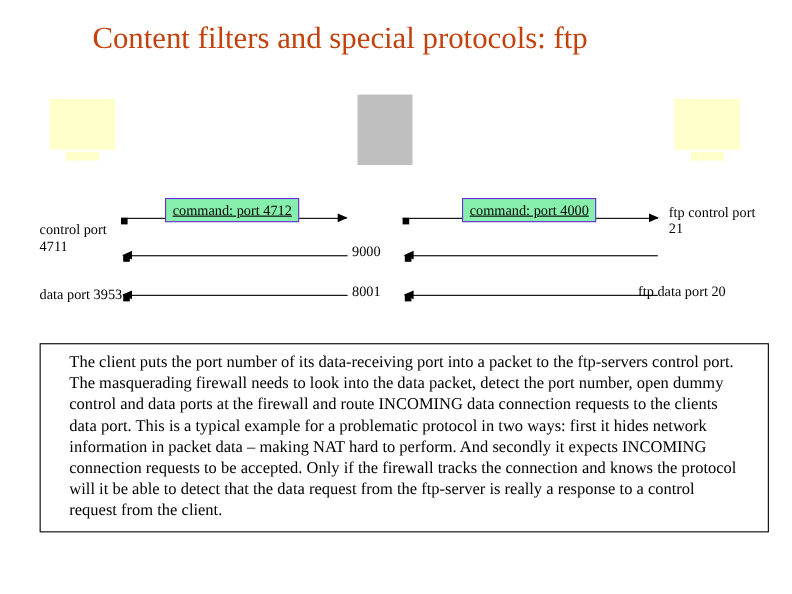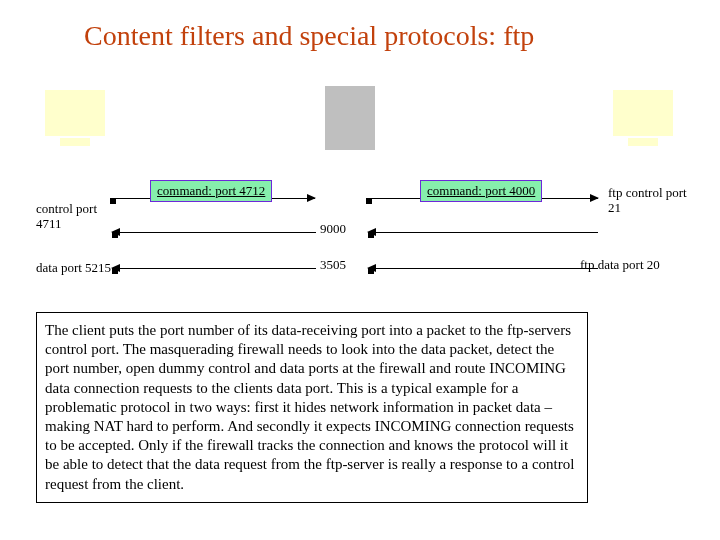--- a/index.html
+++ b/index.html
@@ -75,23 +75,23 @@
   .arrow.l::before {
     left: -1px; top: -4px;
     border-width: 4.5px 9px 4.5px 0;
     border-color: transparent #000 transparent transparent;
   }
 
   .desc-box {
     position: absolute;
     left: 36px;
     top: 312px;
-    width: 552px;
+    width: 663px;
     border: 1px solid #000;
-    padding: 8px 8px;
+    padding: 8px 26px;
     font-size: 15px;
     line-height: 1.28;
   }
 </style>
 </head>
 <body>
 
 <div class="title">Content filters and special protocols: ftp</div>
 
 <div class="node left">
@@ -110,20 +110,20 @@
 <div class="arrow r" style="left:366px; top:198px; width:232px;"></div>
 <div class="boxed-label" style="left:150px; top:180px;">command: port 4712</div>
 <div class="boxed-label" style="left:420px; top:180px;">command: port 4000</div>
 
 <div class="arrow l" style="left:112px; top:232px; width:204px;"></div>
 <div class="arrow l" style="left:368px; top:232px; width:230px;"></div>
 <div class="label" style="left:320px; top:222px;">9000</div>
 
 <div class="arrow l" style="left:112px; top:268px; width:204px;"></div>
 <div class="arrow l" style="left:368px; top:268px; width:230px;"></div>
-<div class="label" style="left:320px; top:258px;">3505</div>
+<div class="label" style="left:320px; top:258px;">8001</div>
 
 <div class="label" style="left:36px; top:202px; width:75px;">control port 4711</div>
-<div class="label" style="left:36px; top:261px;">data port 5215</div>
+<div class="label" style="left:36px; top:261px;">data port 3953</div>
 <div class="label" style="left:608px; top:186px; width:80px;">ftp control port 21</div>
 <div class="label" style="left:580px; top:258px; width:90px;">ftp data port 20</div>
 
 <div class="desc-box">The client puts the port number of its data-receiving port into a packet to the ftp-servers control port. The masquerading firewall needs to look into the data packet, detect the port number, open dummy control and data ports at the firewall and route INCOMING data connection requests to the clients data port. This is a typical example for a problematic protocol in two ways: first it hides network information in packet data – making NAT hard to perform. And secondly it expects INCOMING connection requests to be accepted. Only if the firewall tracks the connection and knows the protocol will it be able to detect that the data request from the ftp-server is really a response to a control request from the client.</div>
 
 </body></html>

